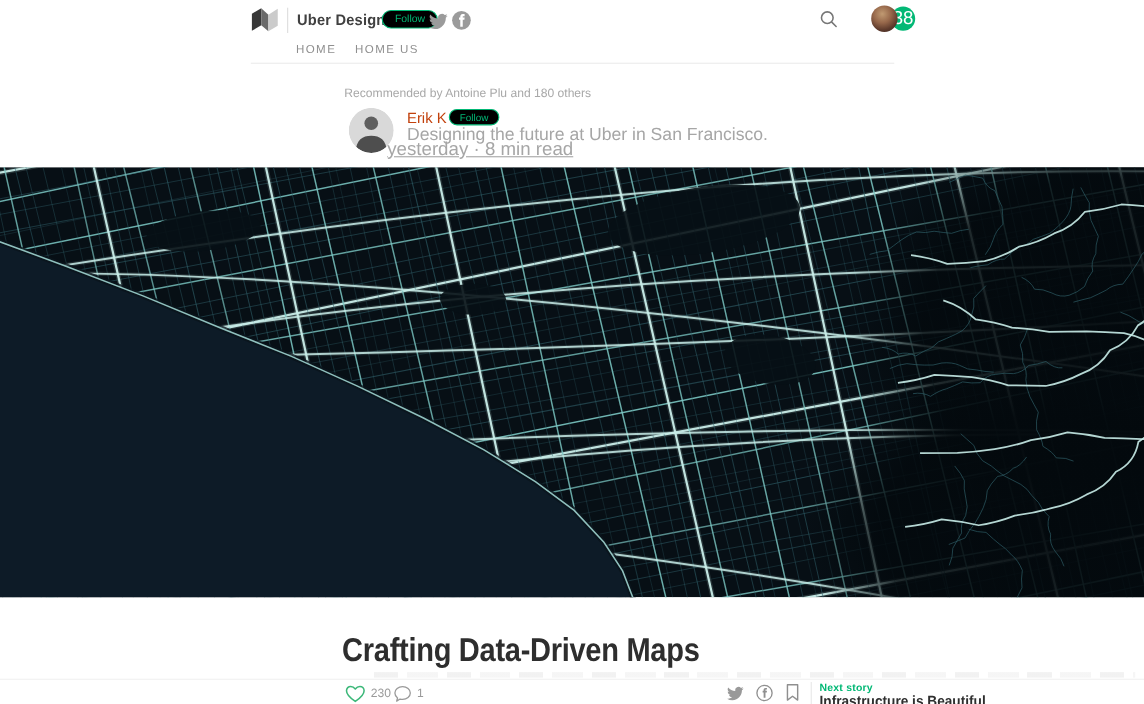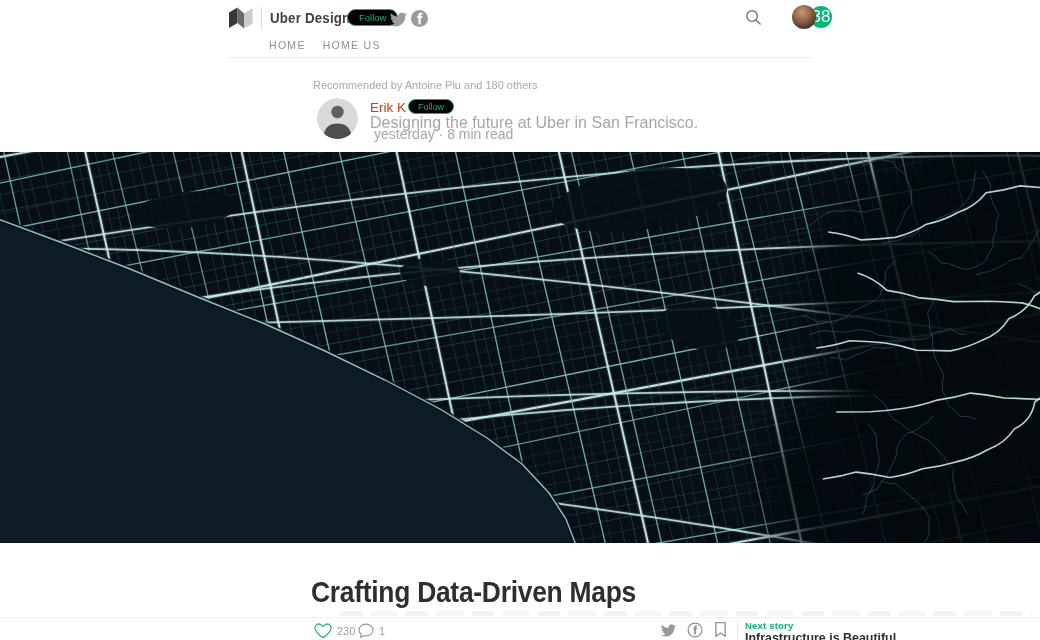--- a/index.html
+++ b/index.html
@@ -42,21 +42,21 @@
     font-size:10.5px; letter-spacing:1.3px; color:#8f8f8f; cursor:pointer; white-space:nowrap;
   }
   .header-rule { left:228px; top:57px; width:585px; height:1px; background:#ececec; }
 
   
   .recommended { left:313px; top:79px; font-size:11px; color:#a8a8a8; }
   .author-avatar { left:317px; top:98px; width:41px; height:41px; border-radius:50%; overflow:hidden; cursor:pointer; }
   .author-name { left:370px; top:100px; font-size:13.5px; color:#c2410c; cursor:pointer; }
   .author-follow { left:408px; top:99px; height:15px; padding:0 9px; font-size:9px; }
   .author-bio { left:370px; top:114px; font-size:16px; color:#a6a6a6; }
-  .author-meta { left:374px; top:126px; font-size:14px; color:#a6a6a6; }
+  .author-meta { left:352px; top:126px; font-size:17px; color:#a6a6a6;text-decoration:underline; }
 
   
   .hero { left:0; top:152px; width:1040px; height:391px; overflow:hidden; }
   .hero svg { display:block; width:1040px; height:391px; }
 
   
   .article-title {
     left:311px; top:577px; font-size:30px; font-weight:bold; color:var(--dark-text);
     letter-spacing:-.3px; transform:scaleX(.88); transform-origin:left top;
     line-height:1; white-space:nowrap;

